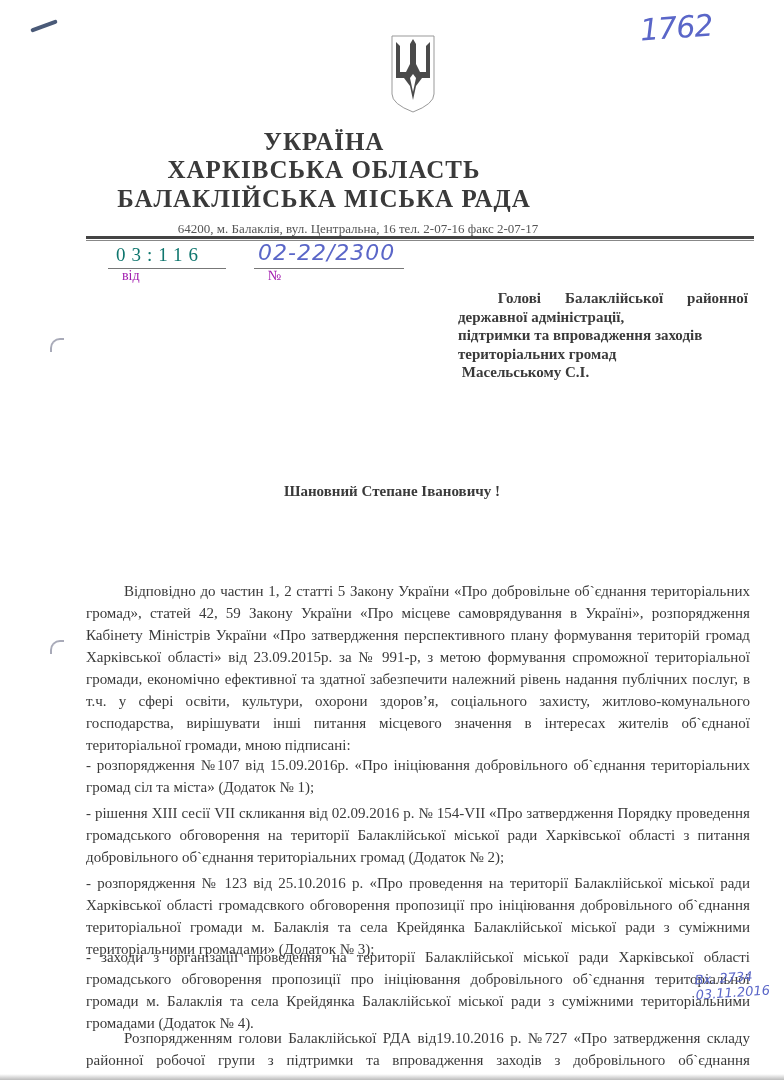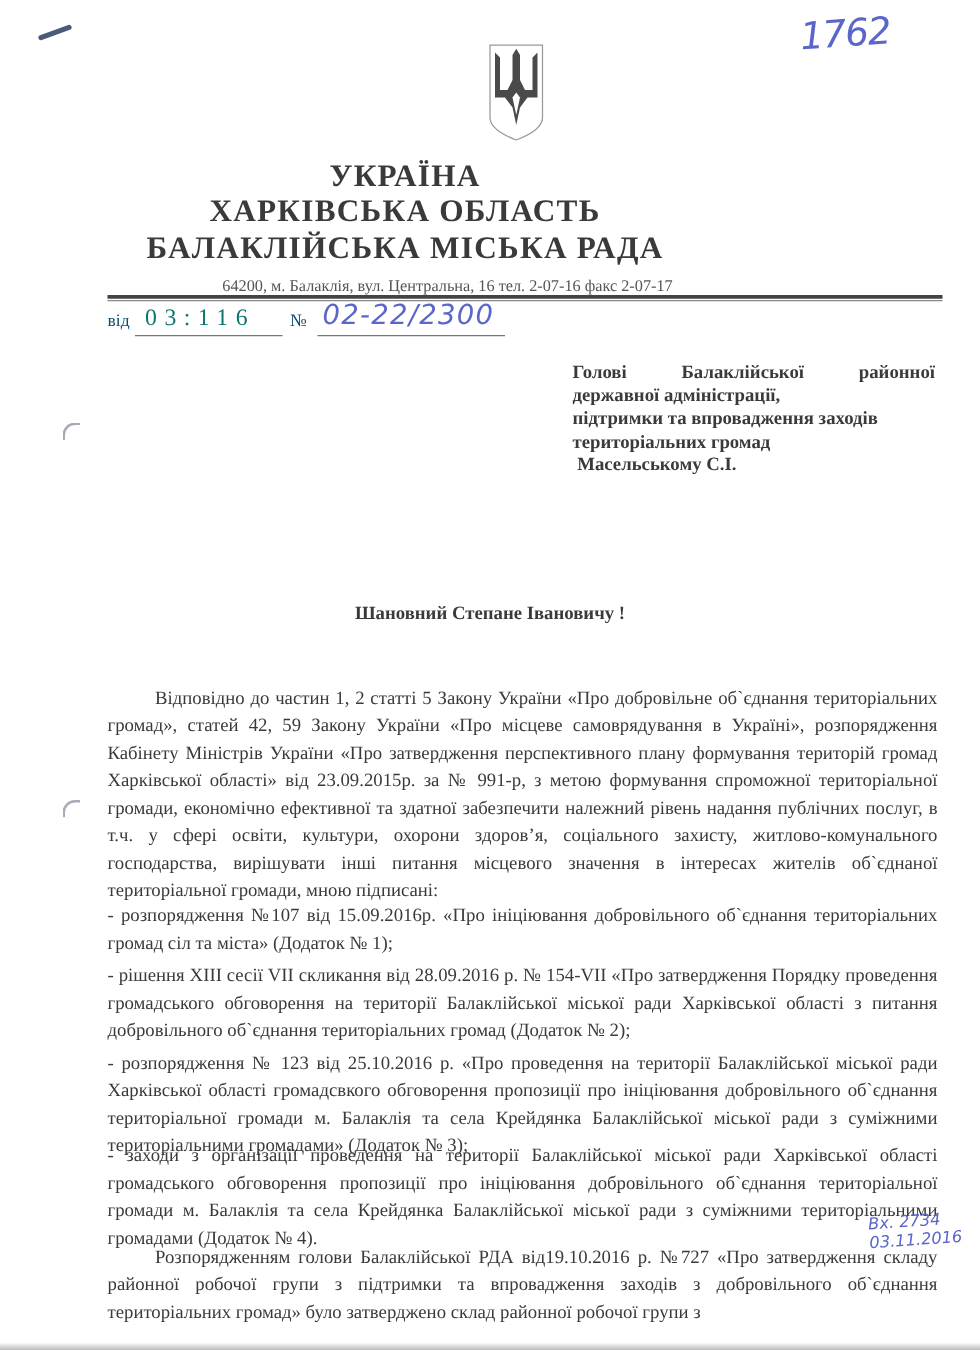--- a/index.html
+++ b/index.html
@@ -31,46 +31,47 @@
     .h1 { top: 128px; font-size: 25px; letter-spacing: 1px; }
     .h2 { top: 156px; font-size: 25px; letter-spacing: 1px; text-align: center; }
     .h3 { top: 185px; font-size: 25px; letter-spacing: 1px; }
     .address {
       position: absolute; top: 221px; left: 0; width: 716px; text-align: center;
       font-size: 13px; color: #555;
     }
     .rule-thick { position: absolute; left: 86px; top: 236px; width: 668px; height: 3px; background: #444; }
     .rule-thin  { position: absolute; left: 86px; top: 240px; width: 668px; height: 1px; background: #888; }
     .ref-row { position: absolute; top: 244px; left: 86px; height: 26px; width: 400px; }
-    .ref-label { position: absolute; font-size: 14px; color: #0c4a6e; top: 6px; }
+    .ref-label { position: absolute; font-size: 14px; color: #a21caf; top: 24px; margin-left: 36px; }
     .ref-line { position: absolute; top: 24px; height: 1px; background: #777; }
     .stamp-date {
       position: absolute; left: 108px; top: 0px;
       font-family: Liberation Serif, serif; font-size: 19px;
       color: #0f766e; letter-spacing: 6px;
     }
     .hand-ref {
       position: absolute; left: 195px; top: -4px;
       font-family: "DejaVu Sans", sans-serif; font-style: italic;
       font-size: 22px; color: #5a66c8; letter-spacing: 1px; text-align: right;
     }
     .addressee {
       position: absolute; left: 458px; top: 289px; width: 290px;
       font-weight: bold; font-size: 15px; line-height: 18.5px; color: #3a3a3a;
     }
     .addressee div { white-space: nowrap; }
-    .addressee .justify { display: flex; justify-content: space-between; }
+    .addressee .justify { display: flex; justify-content: flex-end; gap: 24px; }
     .salutation {
       position: absolute; top: 483px; left: 0; width: 784px; text-align: center;
       font-weight: bold; font-size: 15px; color: #3a3a3a;
     }
     .body-text {
       position: absolute; left: 86px; width: 664px;
       font-size: 15px; line-height: 22px; color: #3a3a3a;
       text-align: justify;
+      margin-top: 32px;
     }
     .body-text p { margin: 0; }
     .indent { text-indent: 38px; }
     .p1 { top: 548px; }
     .b1 { top: 722px; }
     .b2 { top: 770px; }
     .b3 { top: 840px; }
     .b4 { top: 914px; }
     .p2 { top: 995px; }
     .hand-inbox {
@@ -133,21 +134,21 @@
 
   <div class="salutation">Шановний Степане Івановичу !</div>
 
   <div class="body-text p1">
     <p class="indent">Відповідно до частин 1, 2 статті 5 Закону України «Про добровільне об`єднання територіальних громад», статей 42, 59 Закону України «Про місцеве самоврядування в Україні», розпорядження Кабінету Міністрів України «Про затвердження перспективного плану формування територій громад Харківської області» від 23.09.2015р. за № 991-р, з метою формування спроможної територіальної громади, економічно ефективної та здатної забезпечити належний рівень надання публічних послуг, в т.ч. у сфері освіти, культури, охорони здоров’я, соціального захисту, житлово-комунального господарства, вирішувати інші питання місцевого значення в інтересах жителів об`єднаної територіальної громади, мною підписані:</p>
   </div>
   <div class="body-text b1">
     <p>-  розпорядження №107 від 15.09.2016р. «Про ініціювання добровільного об`єднання територіальних   громад сіл та міста» (Додаток № 1);</p>
   </div>
   <div class="body-text b2">
-    <p>-  рішення XIII сесії VII скликання від 28.09.2016 р. № 154-VII «Про затвердження Порядку проведення громадського обговорення на території Балаклійської міської ради Харківської області з питання добровільного об`єднання територіальних громад (Додаток № 2);</p>
+    <p>-  рішення XIII сесії VII скликання від 02.09.2016 р. № 154-VII «Про затвердження Порядку проведення громадського обговорення на території Балаклійської міської ради Харківської області з питання добровільного об`єднання територіальних громад (Додаток № 2);</p>
   </div>
   <div class="body-text b3">
     <p>-  розпорядження № 123 від 25.10.2016 р. «Про проведення на території Балаклійської міської ради Харківської області громадсвкого обговорення пропозиції про ініціювання добровільного об`єднання територіальної громади м. Балаклія та села Крейдянка Балаклійської міської ради з суміжними територіальними громадами» (Додаток № 3);</p>
   </div>
   <div class="body-text b4">
     <p>-  заходи з організації проведення на території Балаклійської міської ради Харківської області громадського обговорення пропозиції про ініціювання добровільного об`єднання територіальної громади м. Балаклія та села Крейдянка Балаклійської міської ради з суміжними територіальними громадами (Додаток № 4).</p>
   </div>
 
   <div class="hand-inbox">
     <div>Вх. 2734</div>

